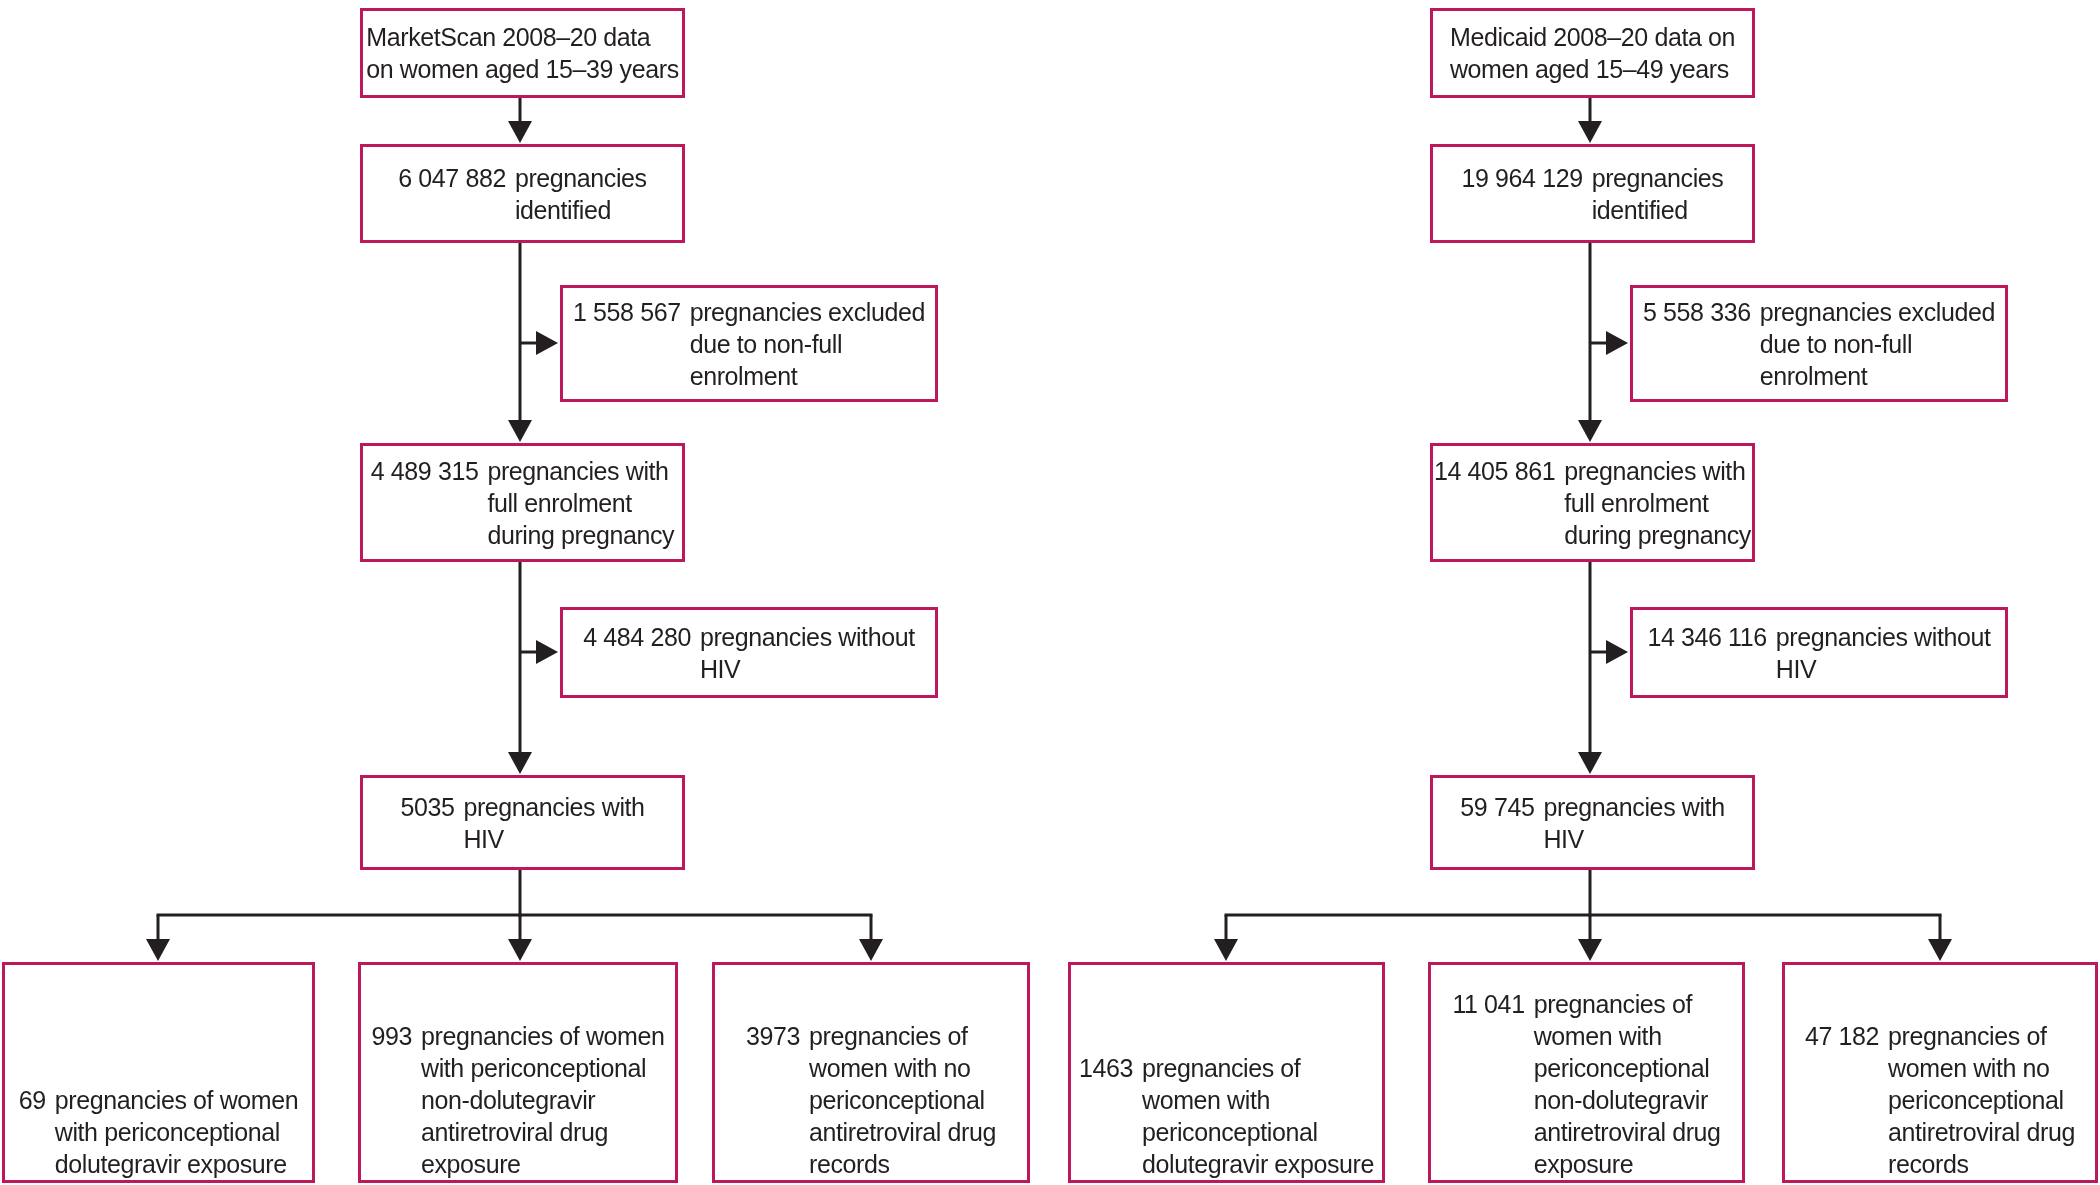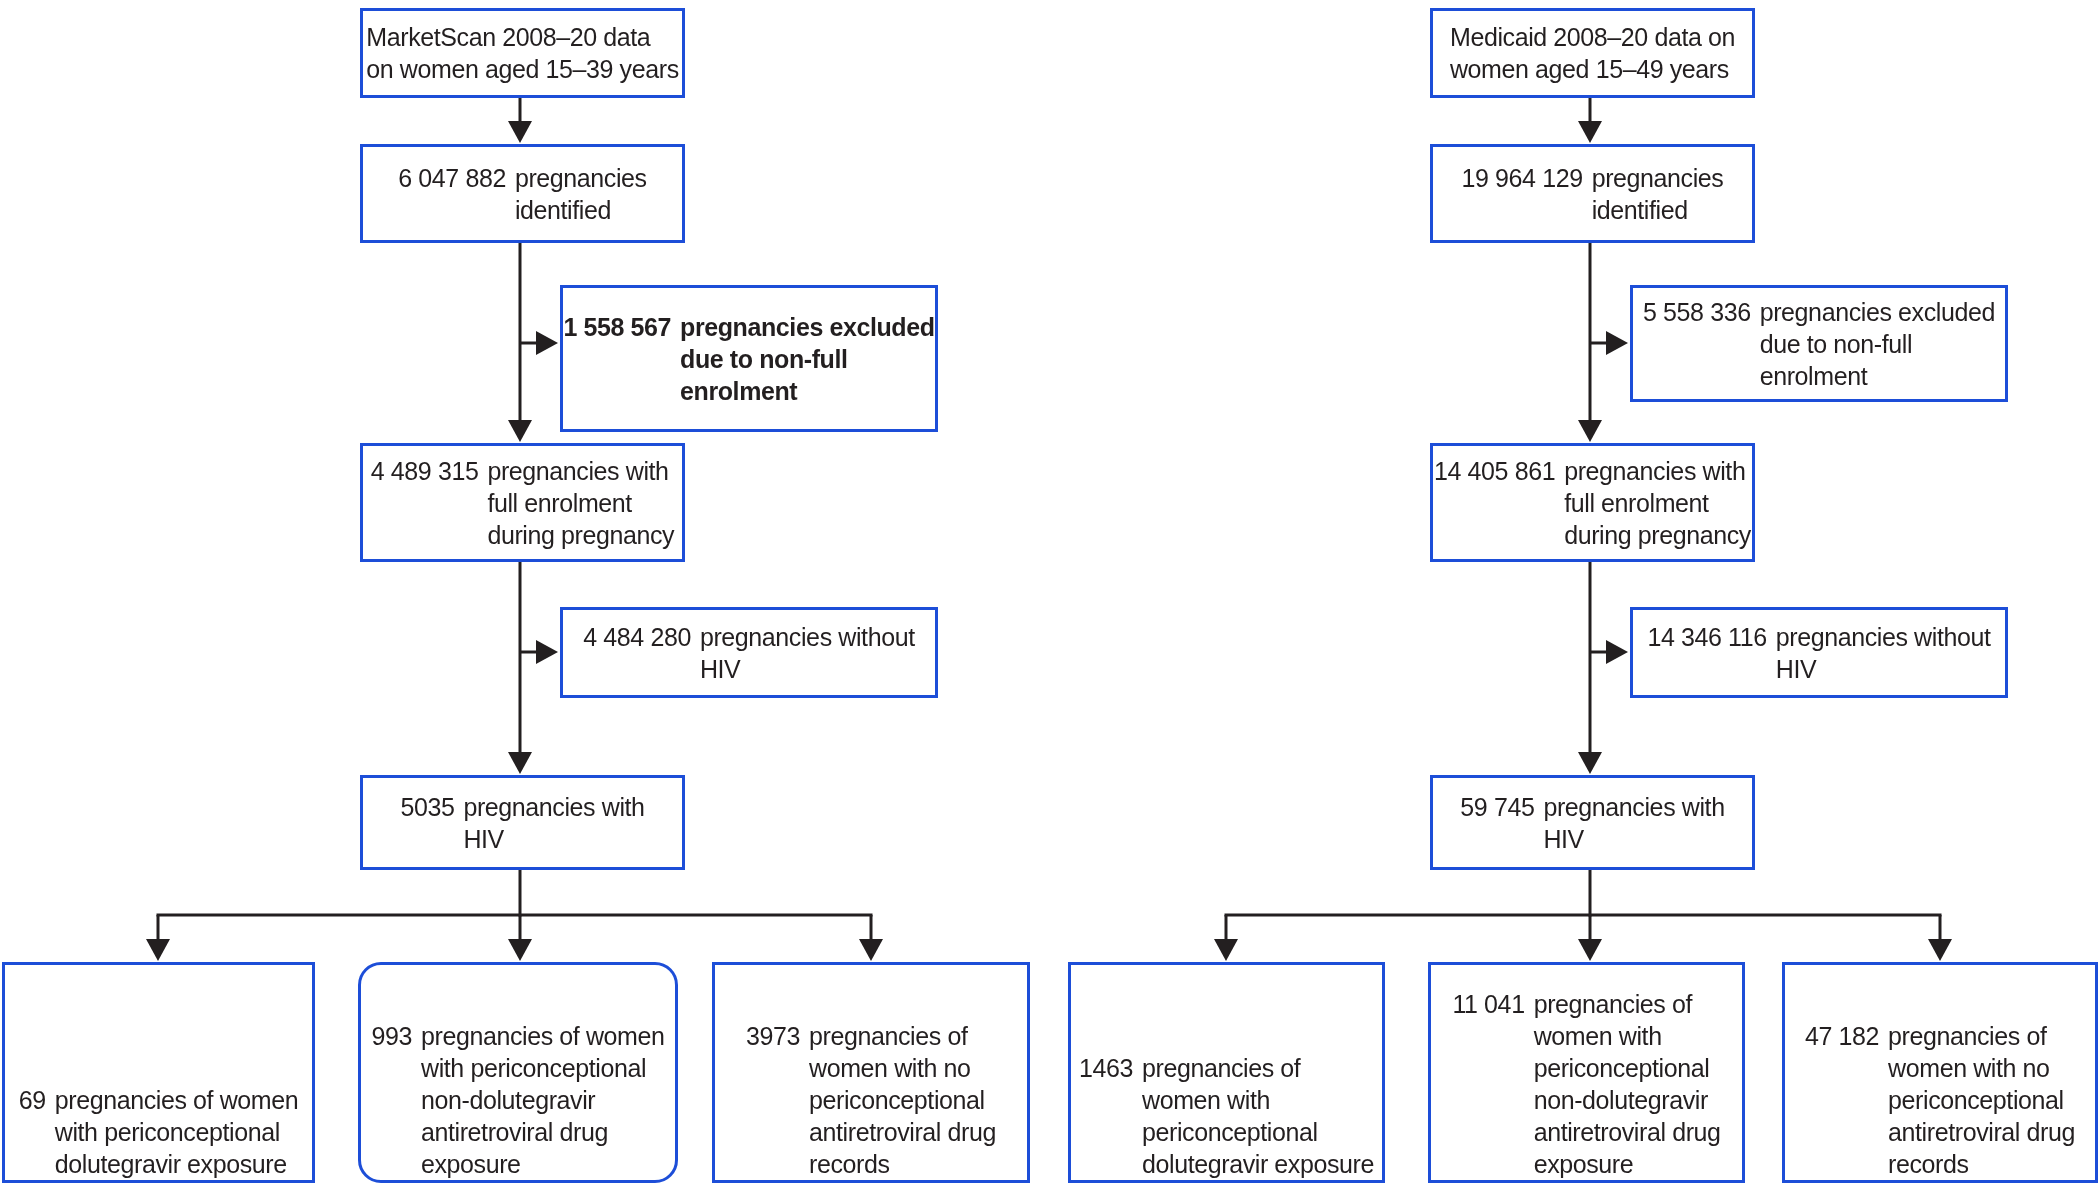--- a/index.html
+++ b/index.html
@@ -12,21 +12,21 @@
     font-size:25px;
     line-height:32px;
     letter-spacing:-0.4px;
   }
   .connectors{position:absolute;left:0;top:0;}
   .connectors line{stroke:#231f20;stroke-width:3;}
   .connectors polygon{fill:#231f20;stroke:none;}
   .box{
     position:absolute;
     box-sizing:border-box;
-    border:3px solid #1d4ed8;
+    border:3px solid #be185d;
     background:#ffffff;
     display:flex;
     justify-content:center;
     align-items:center;
   }
   .box.top{align-items:flex-end;}
   .box.top .nb{padding-top:12px;}
   .nb{display:flex;column-gap:9px;padding:0 6px;}
   .num{white-space:nowrap;}
   .desc{text-align:left;}
@@ -94,21 +94,21 @@
   <div class="box" style="left:360px;top:144px;width:325px;height:99px;">
     <div class="nb">
       <span class="num">6 047 882</span>
       <div class="desc">
         <div class="tl">pregnancies</div>
         <div class="tl">identified</div>
       </div>
     </div>
   </div>
 
-  <div class="box" style="left:560px;top:285px;width:378px;height:147px;font-weight:bold;">
+  <div class="box" style="left:560px;top:285px;width:378px;height:117px;">
     <div class="nb">
       <span class="num">1 558 567</span>
       <div class="desc">
         <div class="tl">pregnancies excluded</div>
         <div class="tl">due to non-full</div>
         <div class="tl">enrolment</div>
       </div>
     </div>
   </div>
 
@@ -147,21 +147,21 @@
     <div class="nb">
       <span class="num">69</span>
       <div class="desc">
         <div class="tl">pregnancies of women</div>
         <div class="tl">with periconceptional</div>
         <div class="tl">dolutegravir exposure</div>
       </div>
     </div>
   </div>
 
-  <div class="box top" style="left:358px;top:962px;width:320px;height:221px;border-radius:23px;">
+  <div class="box top" style="left:358px;top:962px;width:320px;height:221px;">
     <div class="nb">
       <span class="num">993</span>
       <div class="desc">
         <div class="tl">pregnancies of women</div>
         <div class="tl">with periconceptional</div>
         <div class="tl">non-dolutegravir</div>
         <div class="tl">antiretroviral drug</div>
         <div class="tl">exposure</div>
       </div>
     </div>

